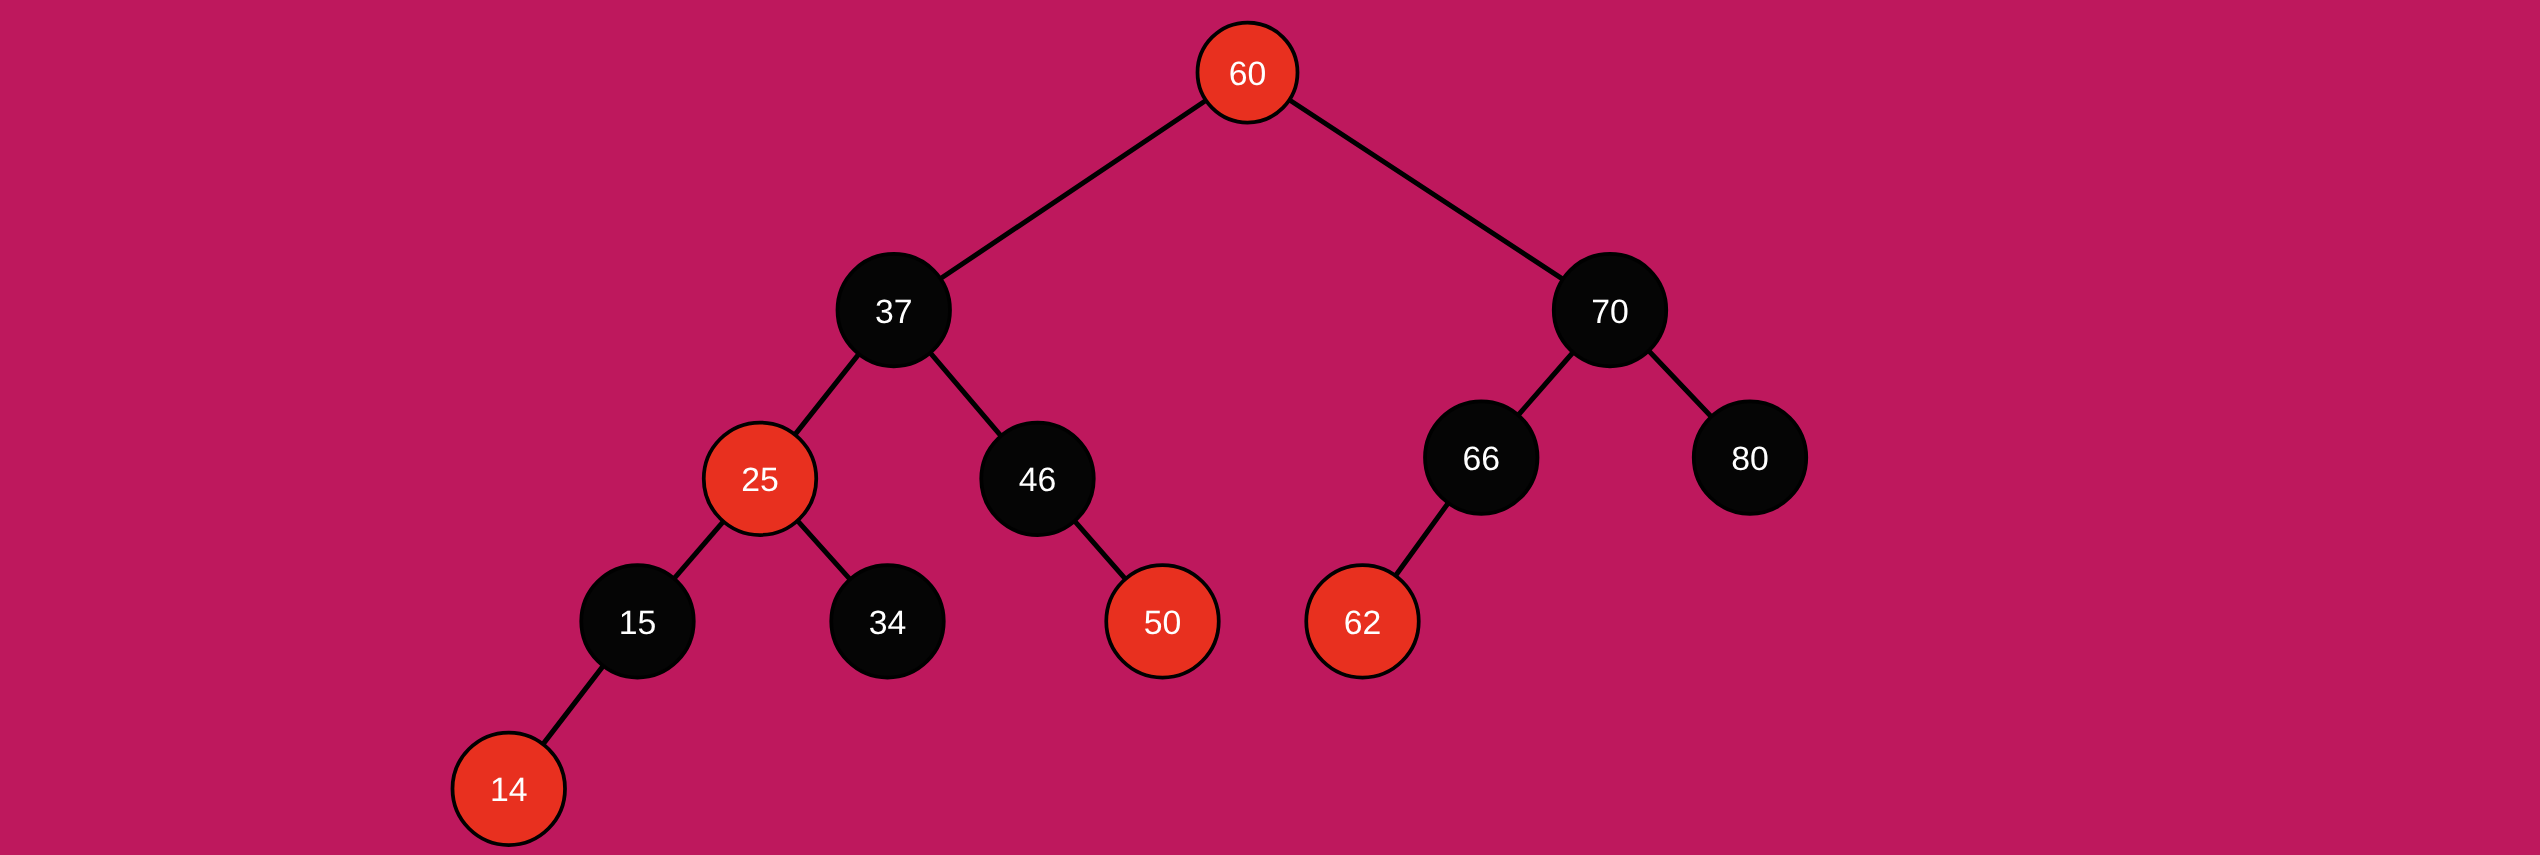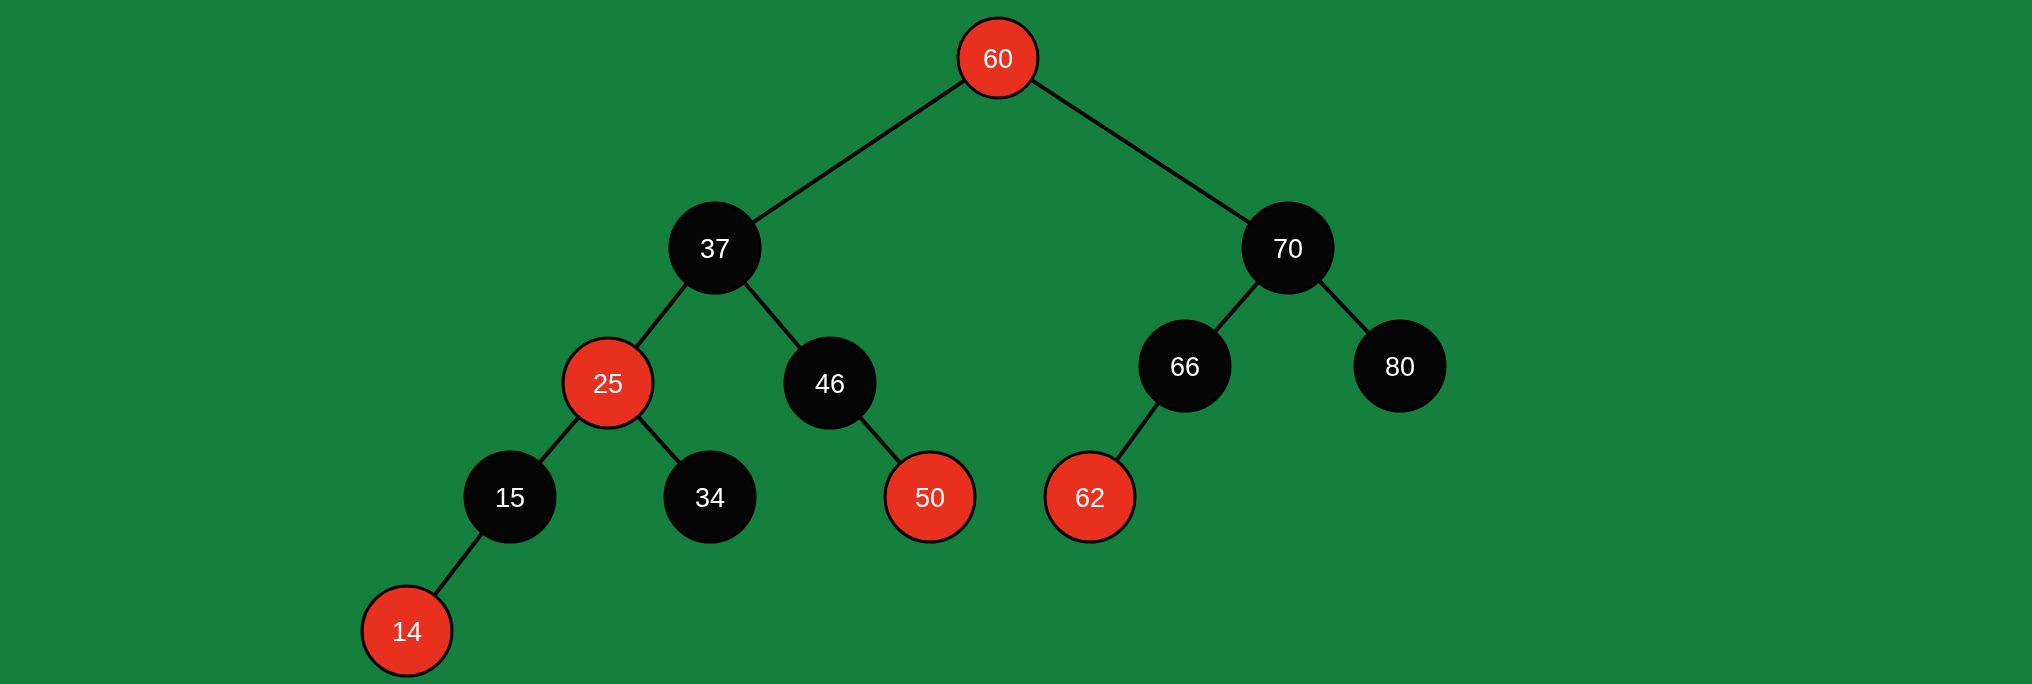--- a/index.html
+++ b/index.html
@@ -8,21 +8,21 @@
     padding: 0;
     background: #ffffff;
   }
   body {
     font-family: "Liberation Sans", sans-serif;
   }
   #canvas {
     position: relative;
     width: 2032px;
     height: 684px;
-    background: #15803d;
+    background: #be185d;
     overflow: hidden;
   }
   #tree-svg {
     position: absolute;
     left: 0;
     top: 0;
     width: 2032px;
     height: 684px;
   }
   .edge-line {

